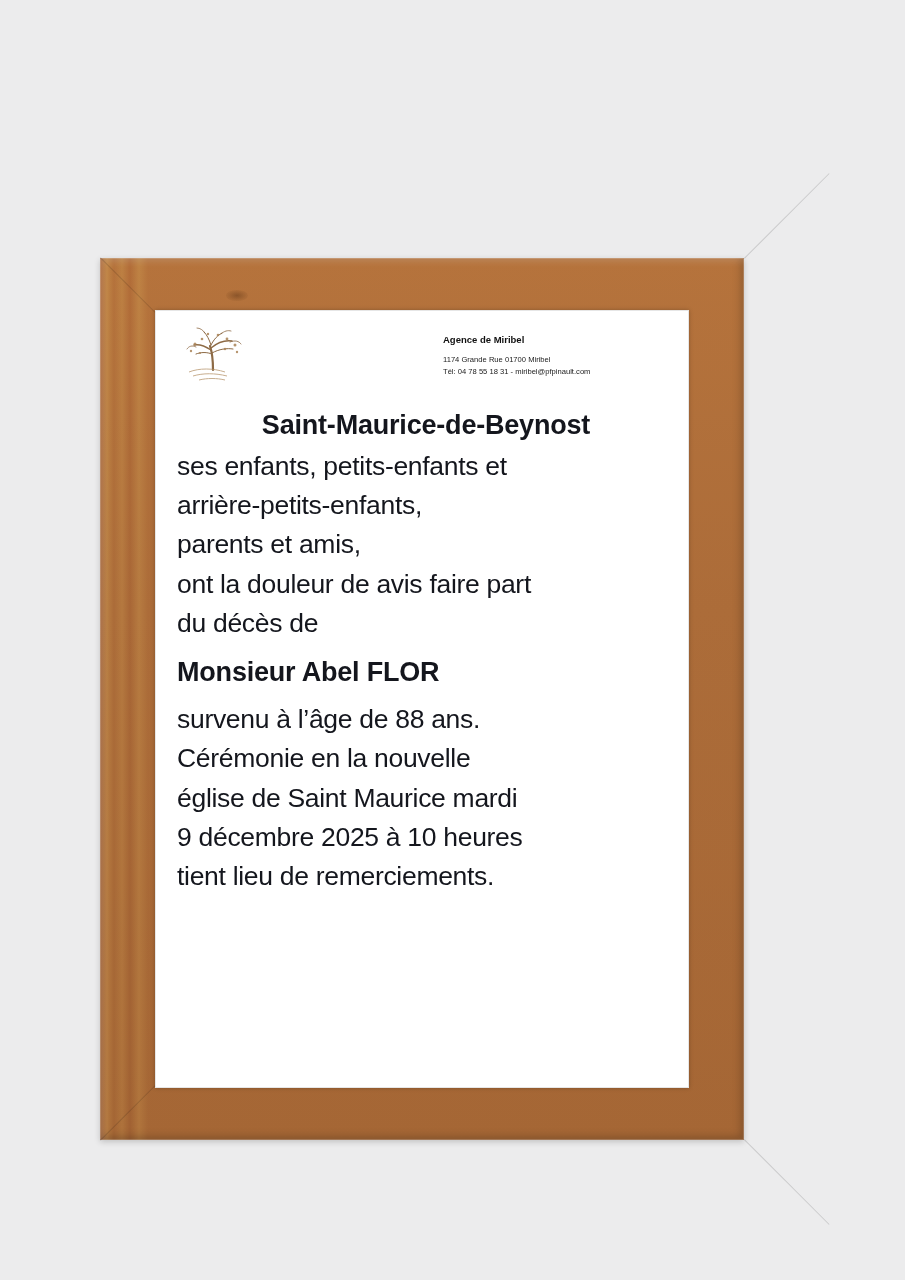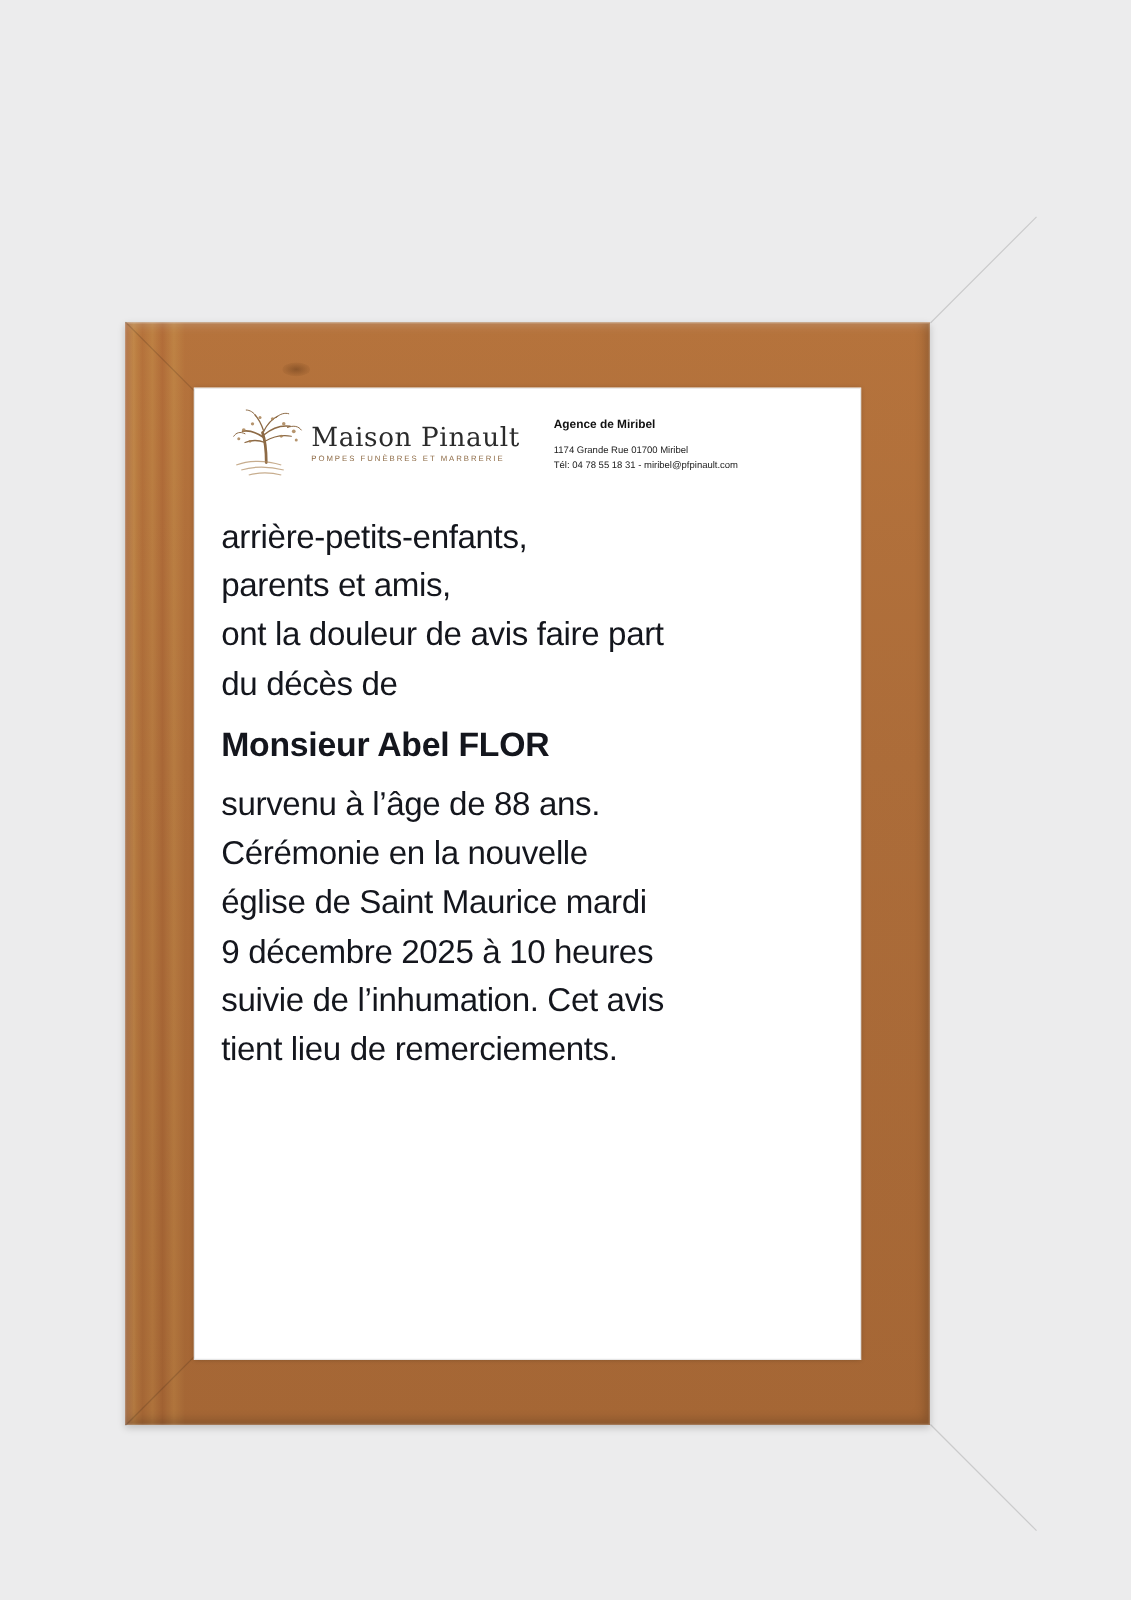--- a/index.html
+++ b/index.html
@@ -213,44 +213,41 @@
               <circle cx="42" cy="23" r="1.2"></circle>
                 <circle cx="54" cy="26" r="1.2"></circle>
             </g>
             <g stroke="#b08b5f" stroke-width="1" opacity="0.7">
               <path d="M6 46 C16 42 30 42 42 46" fill="none"></path>
               <path d="M10 50 C20 47 32 47 44 50" fill="none"></path>
               <path d="M16 54 C24 52 34 52 42 54" fill="none"></path>
             </g>
           </svg>
         </span>
-        <div class="logo-text">
-          <div class="logo-name">Maison Pinault</div>
-          <div class="logo-sub">POMPES FUNÈBRES ET MARBRERIE</div>
-        </div>
       </div>
 
       <div class="agency">
         <div class="agency-title">Agence de Miribel</div>
         <div class="agency-line">1174 Grande Rue 01700 Miribel</div>
         <div class="agency-line">Tél: 04 78 55 18 31  - miribel@pfpinault.com</div>
       </div>
     </div>
 
     <div class="notice">
-
+      <div class="notice-city">Saint-Maurice-de-Beynost</div>
+
+      <div class="notice-line">ses enfants, petits-enfants et</div>
       <div class="notice-line">arrière-petits-enfants,</div>
       <div class="notice-line">parents et amis,</div>
       <div class="notice-line">ont la douleur de avis faire part</div>
       <div class="notice-line">du décès de</div>
 
       <div class="notice-name">Monsieur Abel FLOR</div>
 
       <div class="notice-line">survenu à l’âge de 88 ans.</div>
       <div class="notice-line">Cérémonie en la nouvelle</div>
       <div class="notice-line">église de Saint Maurice mardi</div>
       <div class="notice-line">9 décembre 2025 à 10 heures</div>
-      <div class="notice-line">suivie de l’inhumation. Cet avis</div>
       <div class="notice-line">tient lieu de remerciements.</div>
     </div>
 
   </div>
 </div>
 
 </body></html>

